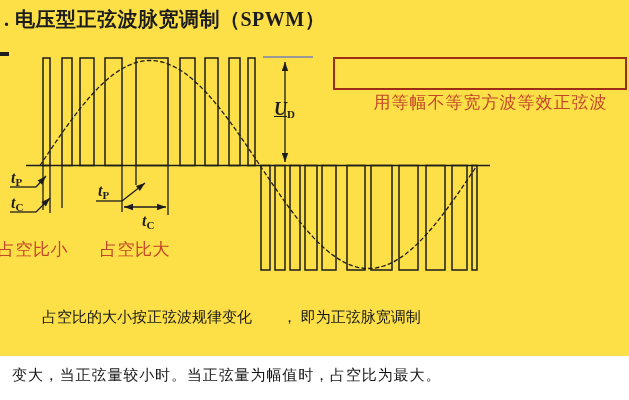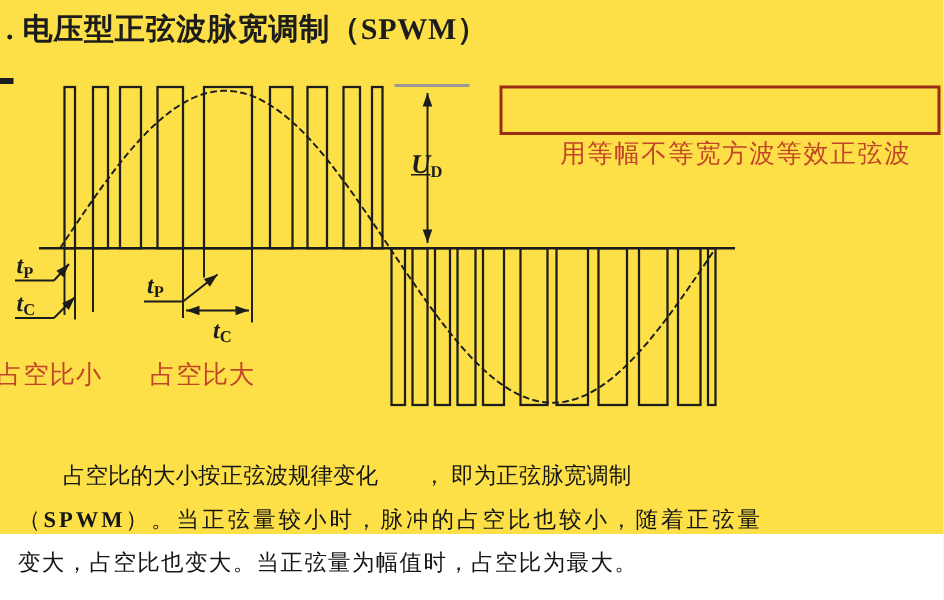--- a/index.html
+++ b/index.html
@@ -89,16 +89,15 @@
   <div class="tvar" style="left:11px;top:169px;"><i>t</i><sub>P</sub></div>
   <div class="tvar" style="left:11px;top:194px;"><i>t</i><sub>C</sub></div>
   <div class="tvar" style="left:98px;top:182px;"><i>t</i><sub>P</sub></div>
   <div class="tvar" style="left:142px;top:212px;"><i>t</i><sub>C</sub></div>
   <div class="ud"><i>U</i><sub>D</sub></div>
 
   <div class="duty duty-small">占空比小</div>
   <div class="duty duty-large">占空比大</div>
 
   <div class="pline pl1">　　占空比的大小按正弦波规律变化　　， 即为正弦脉宽调制</div>
-  <div class="pline pl2"><span>（</span><b>SPWM</b><span>）。当正弦量较小时，脉冲的占空比也较小，随着正弦量</span></div>
-  <div class="pline pl3">变大，占空比也变大。当正弦量为幅值时，占空比为最大。</div>
+  <div class="pline pl3">变大，当正弦量较小时。当正弦量为幅值时，占空比为最大。</div>
 
 </div>
 
 </body></html>

